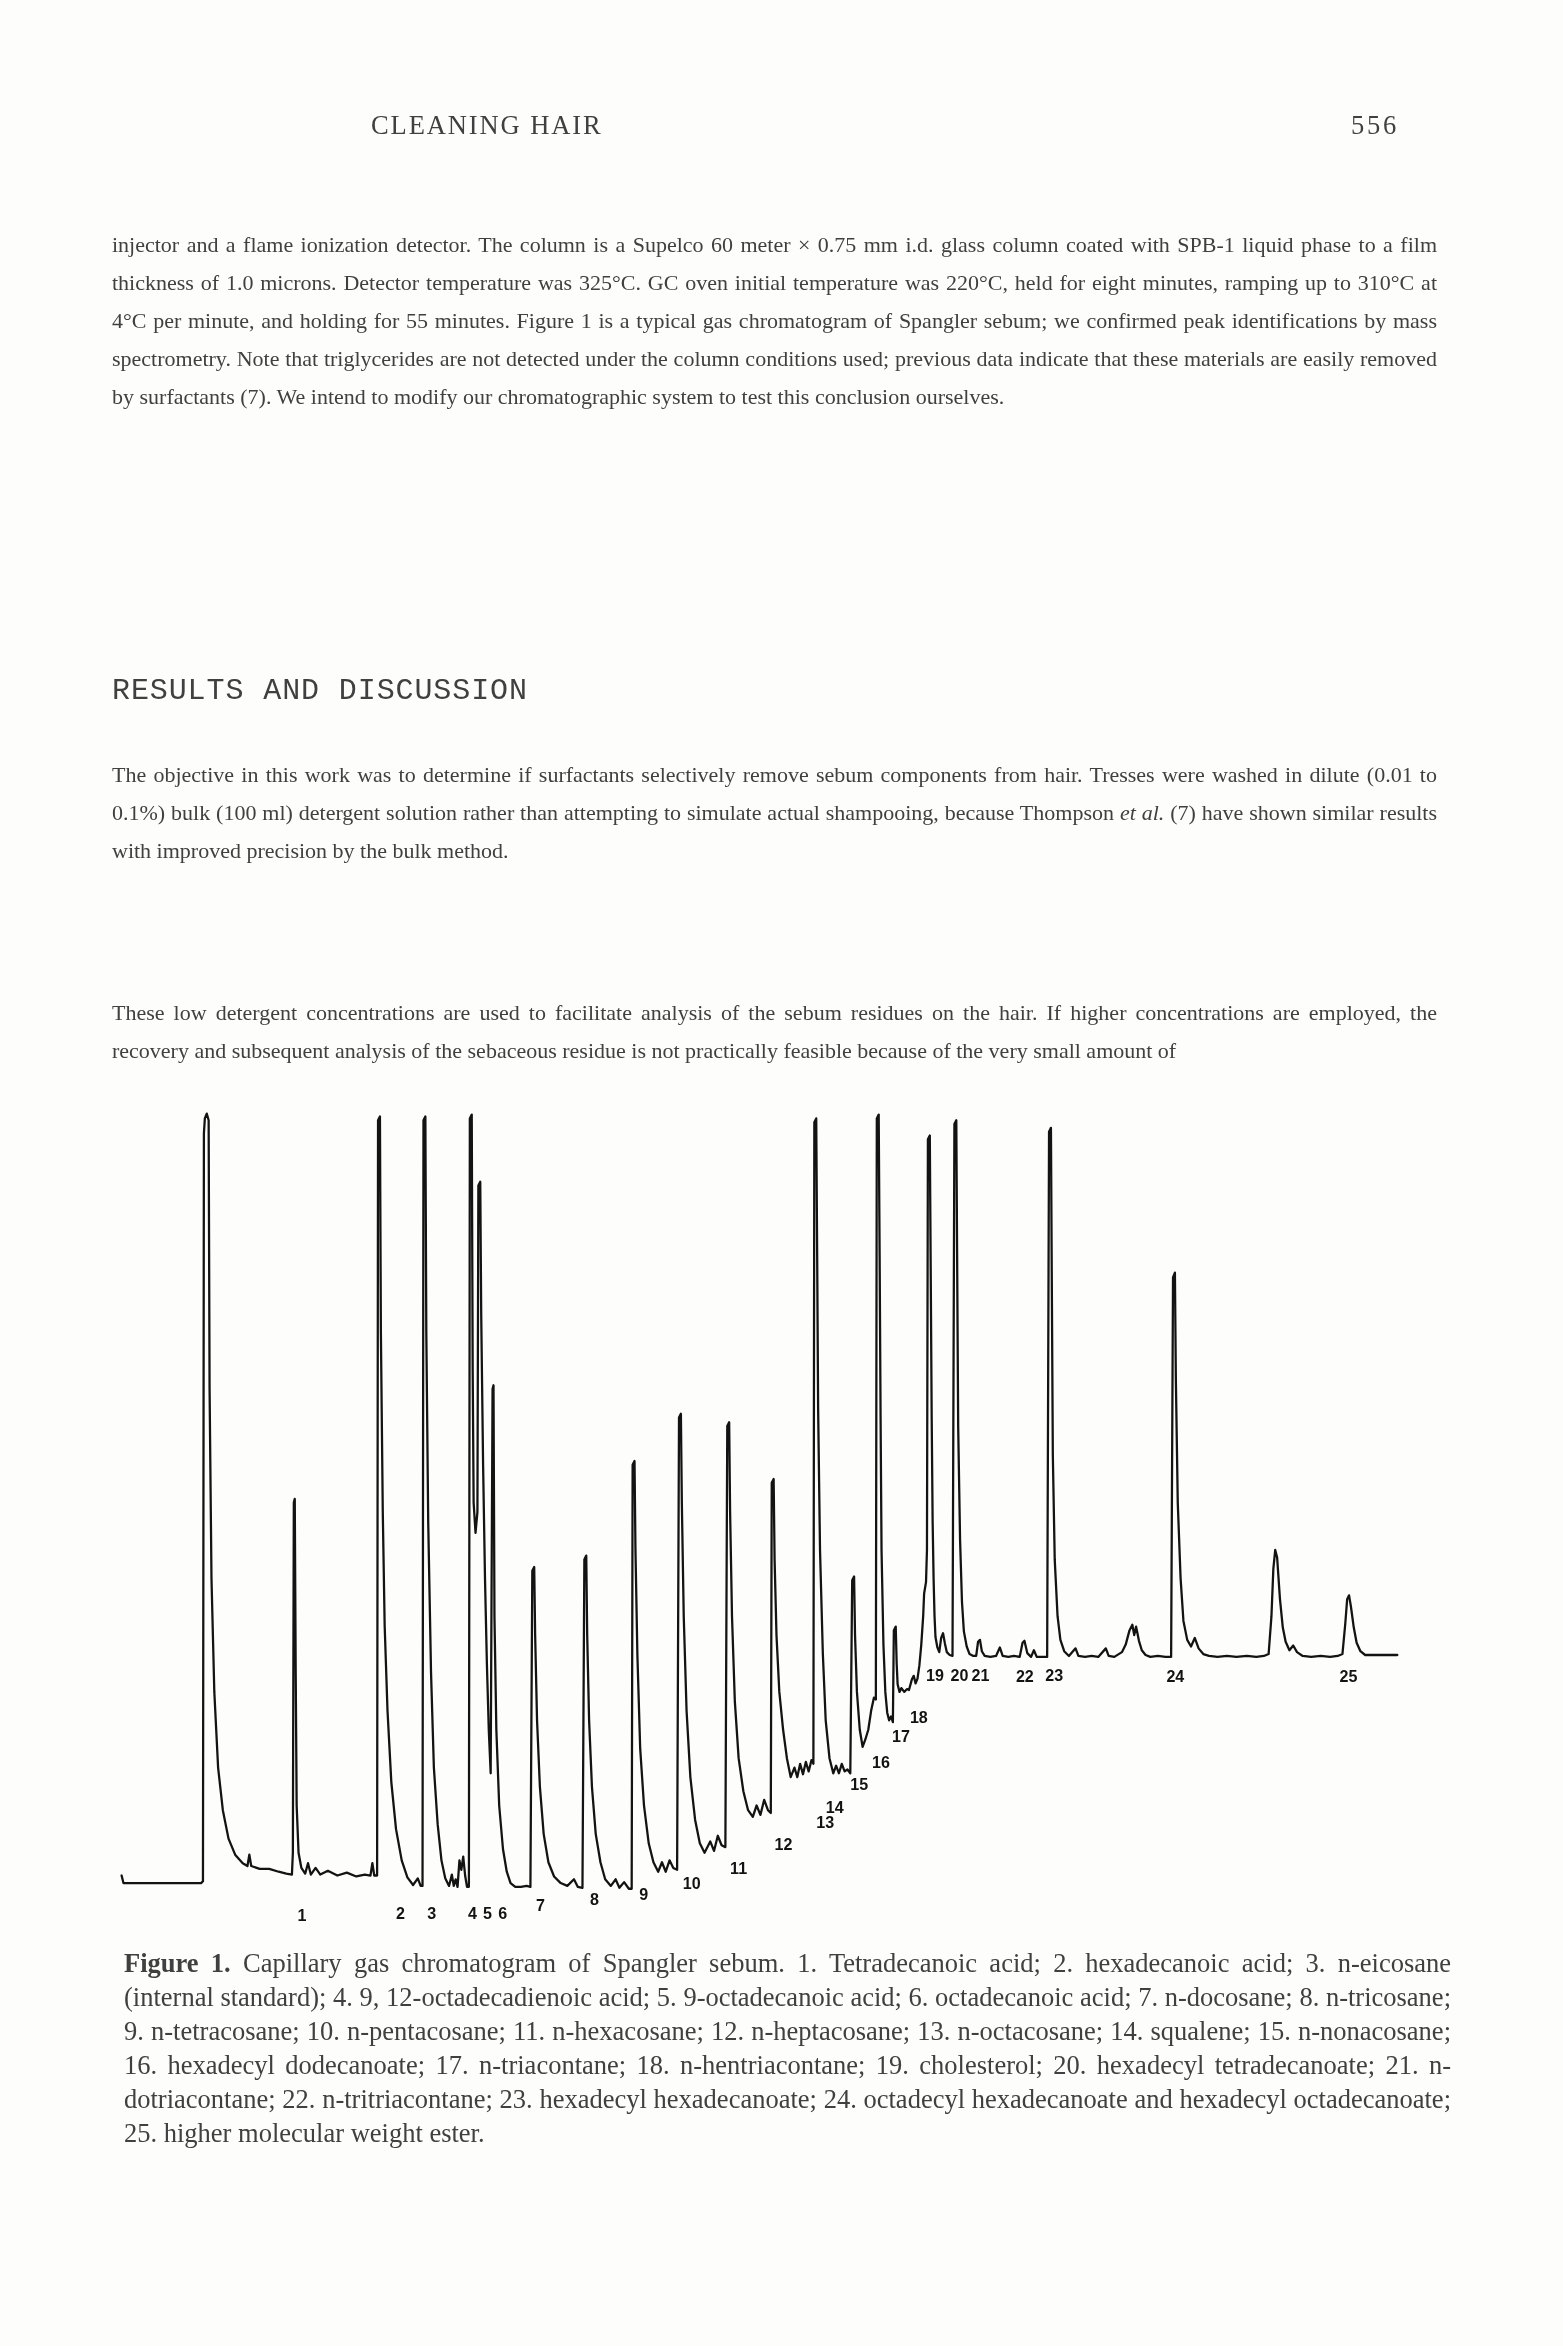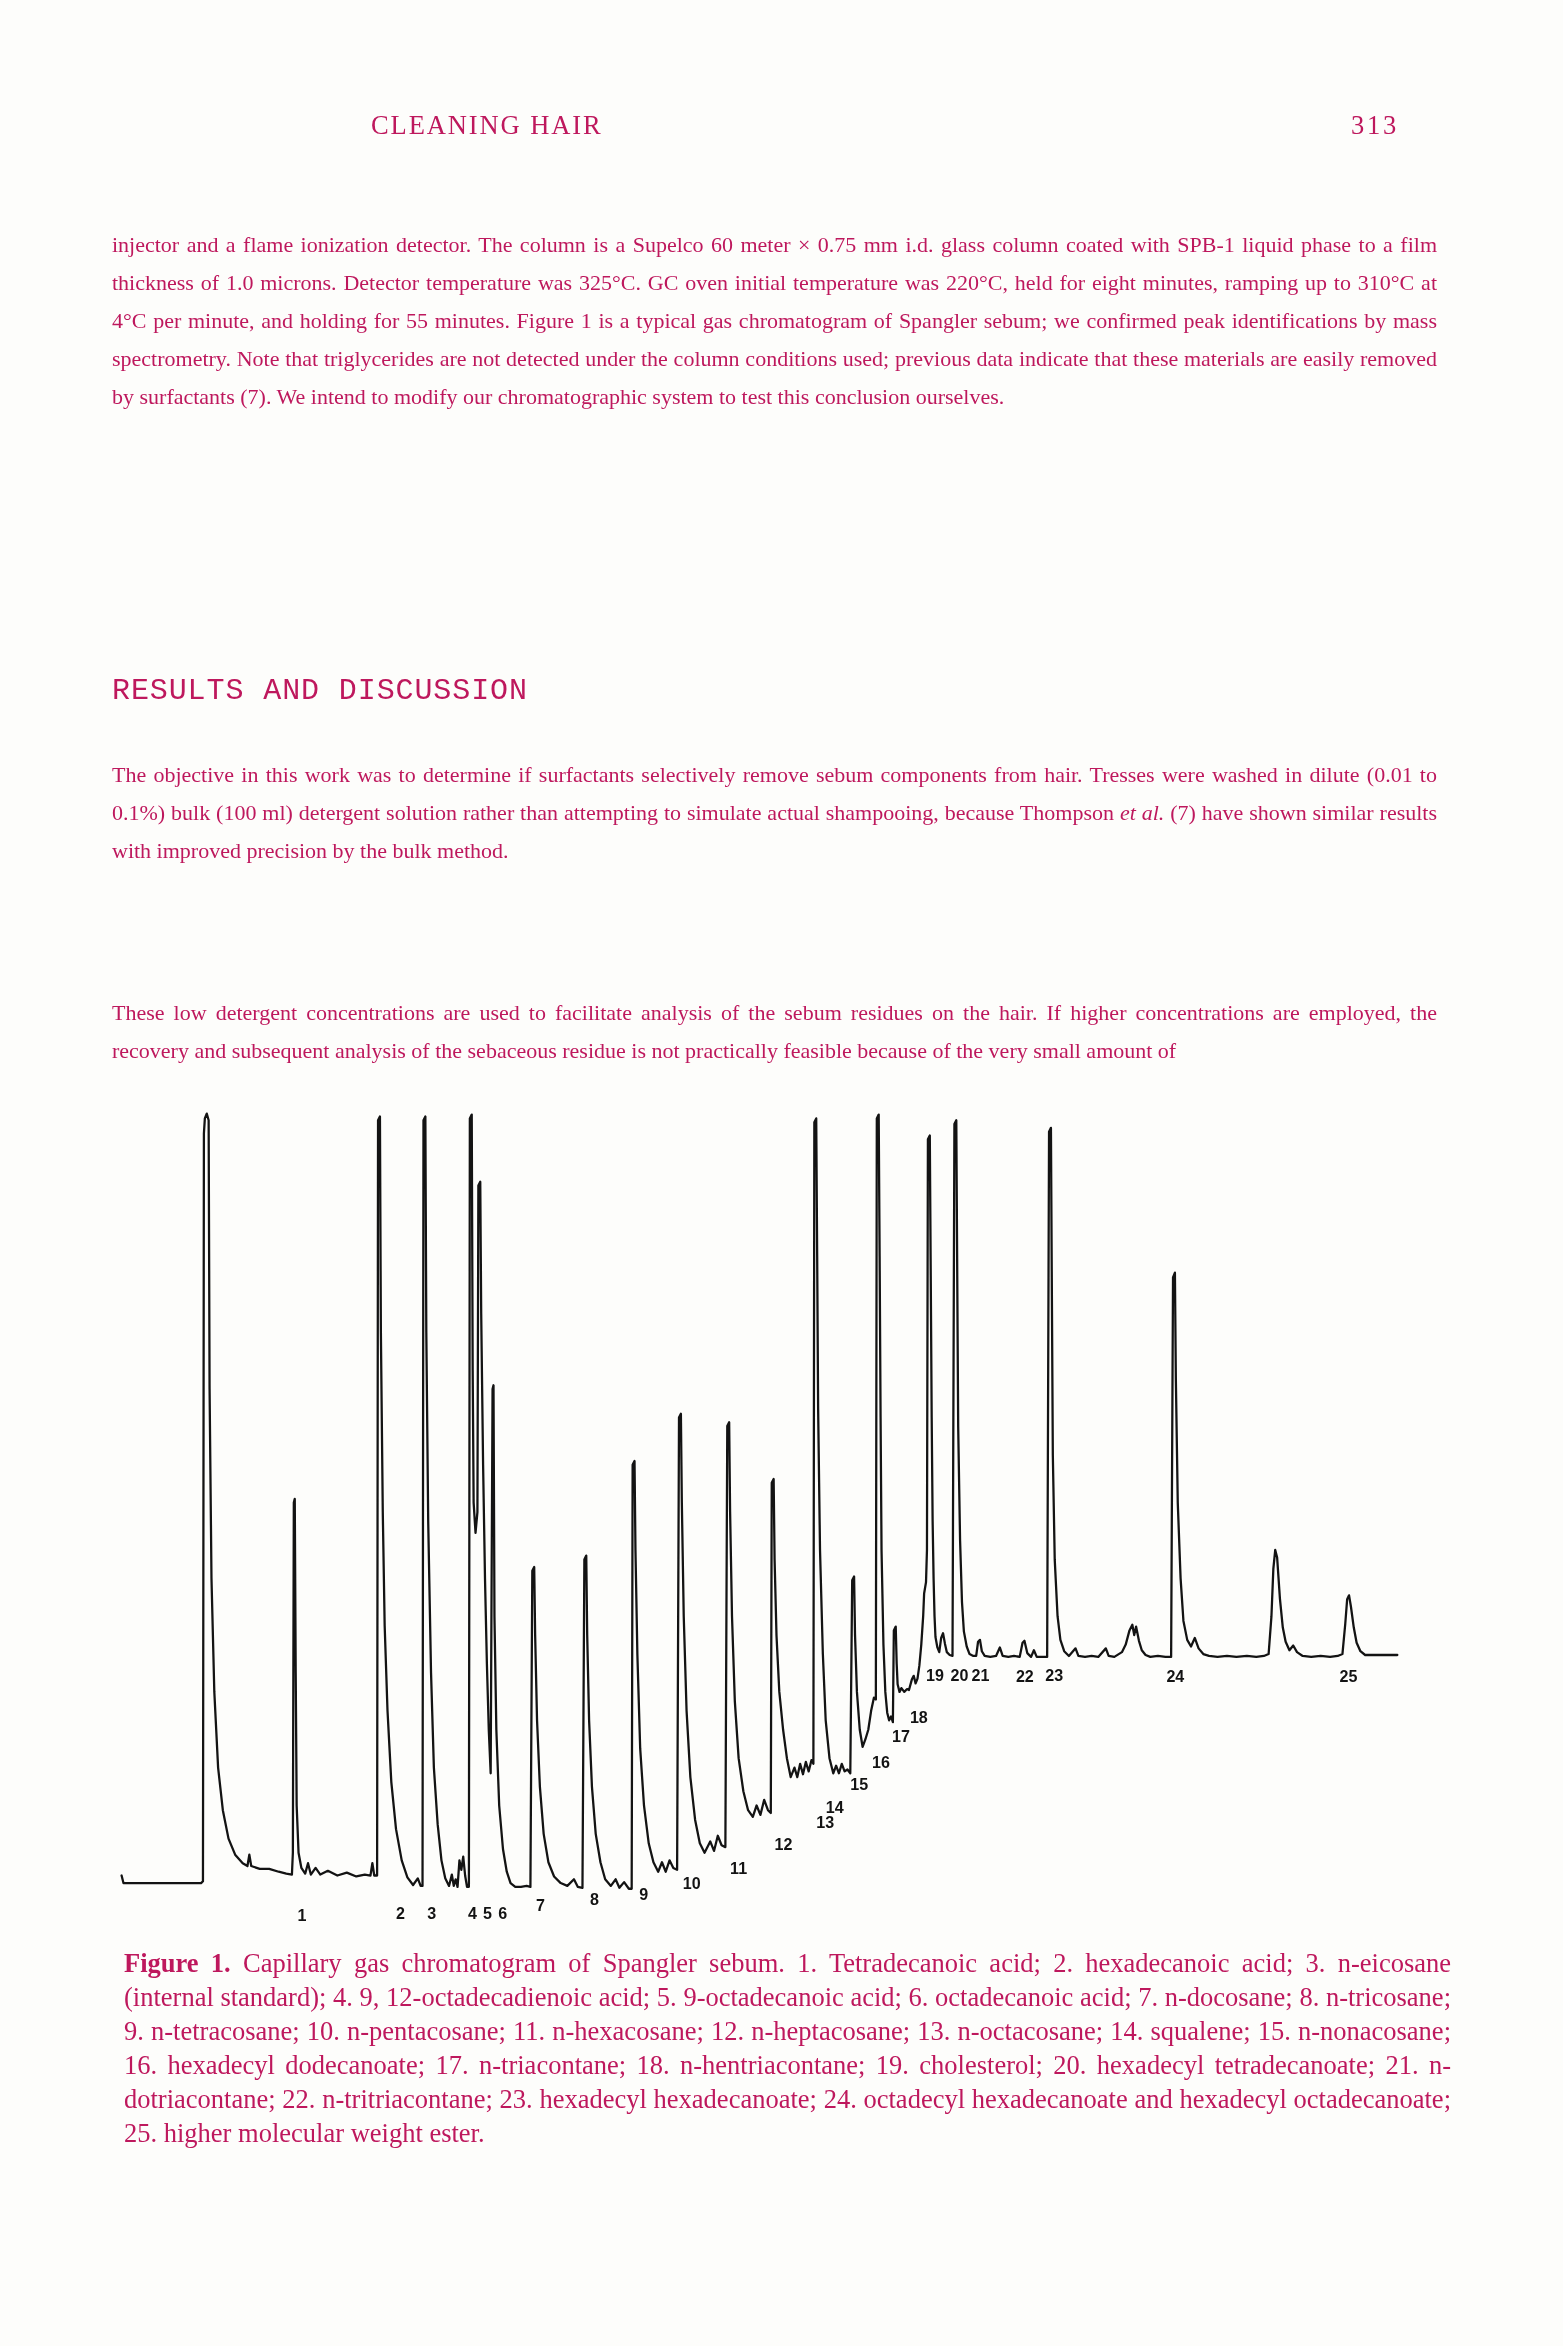--- a/index.html
+++ b/index.html
@@ -1,20 +1,20 @@
 <!DOCTYPE html>
 <html style="font-size:15px"><head>
 <meta charset="utf-8">
 <style>
   html,body{margin:0;padding:0;background:#9a9a9a;}
   .page{
     position:relative;
     width:1563px;height:2346px;
     background:#fdfdfb;
-    color:#be185d;
+    color:#404040;
     font-family:"Liberation Serif","DejaVu Serif",serif;
     overflow:hidden;
   }
   .abs{position:absolute;}
   .running-title{
     left:371px;top:110px;
     font-size:26.5px;letter-spacing:1.9px;
     font-variant:small-caps;
   }
   
@@ -53,21 +53,21 @@
   .caption b{font-weight:bold;}
   .ital{font-style:italic;}
 </style>
 </head>
 <body>
 
 <div class="page">
 
   <div class="abs running-title">CLEANING HAIR</div>
 
-  <div class="abs page-number">313</div>
+  <div class="abs page-number">556</div>
 
   <p class="abs bodytext p1">injector and a flame ionization detector. The column is a Supelco 60 meter × 0.75 mm i.d. glass column coated with SPB-1 liquid phase to a film thickness of 1.0 microns. Detector temperature was 325°C. GC oven initial temperature was 220°C, held for eight minutes, ramping up to 310°C at 4°C per minute, and holding for 55 minutes. Figure 1 is a typical gas chromatogram of Spangler sebum; we confirmed peak identifications by mass spectrometry. Note that triglycerides are not detected under the column conditions used; previous data indicate that these materials are easily removed by surfactants (7). We intend to modify our chromatographic system to test this conclusion ourselves.</p>
 
   <h2 class="abs section-heading">RESULTS AND DISCUSSION</h2>
 
   <p class="abs bodytext p2"><span>The objective in this work was to determine if surfactants selectively remove sebum components from hair. Tresses were washed in dilute (0.01 to 0.1%) bulk (100 ml) detergent solution rather than attempting to simulate actual shampooing, because Thompson </span><span class="ital">et al.</span><span> (7) have shown similar results with improved precision by the bulk method.</span></p>
 
   <p class="abs bodytext p3">These low detergent concentrations are used to facilitate analysis of the sebum residues on the hair. If higher concentrations are employed, the recovery and subsequent analysis of the sebaceous residue is not practically feasible because of the very small amount of</p>
 
   <div class="abs fig">

